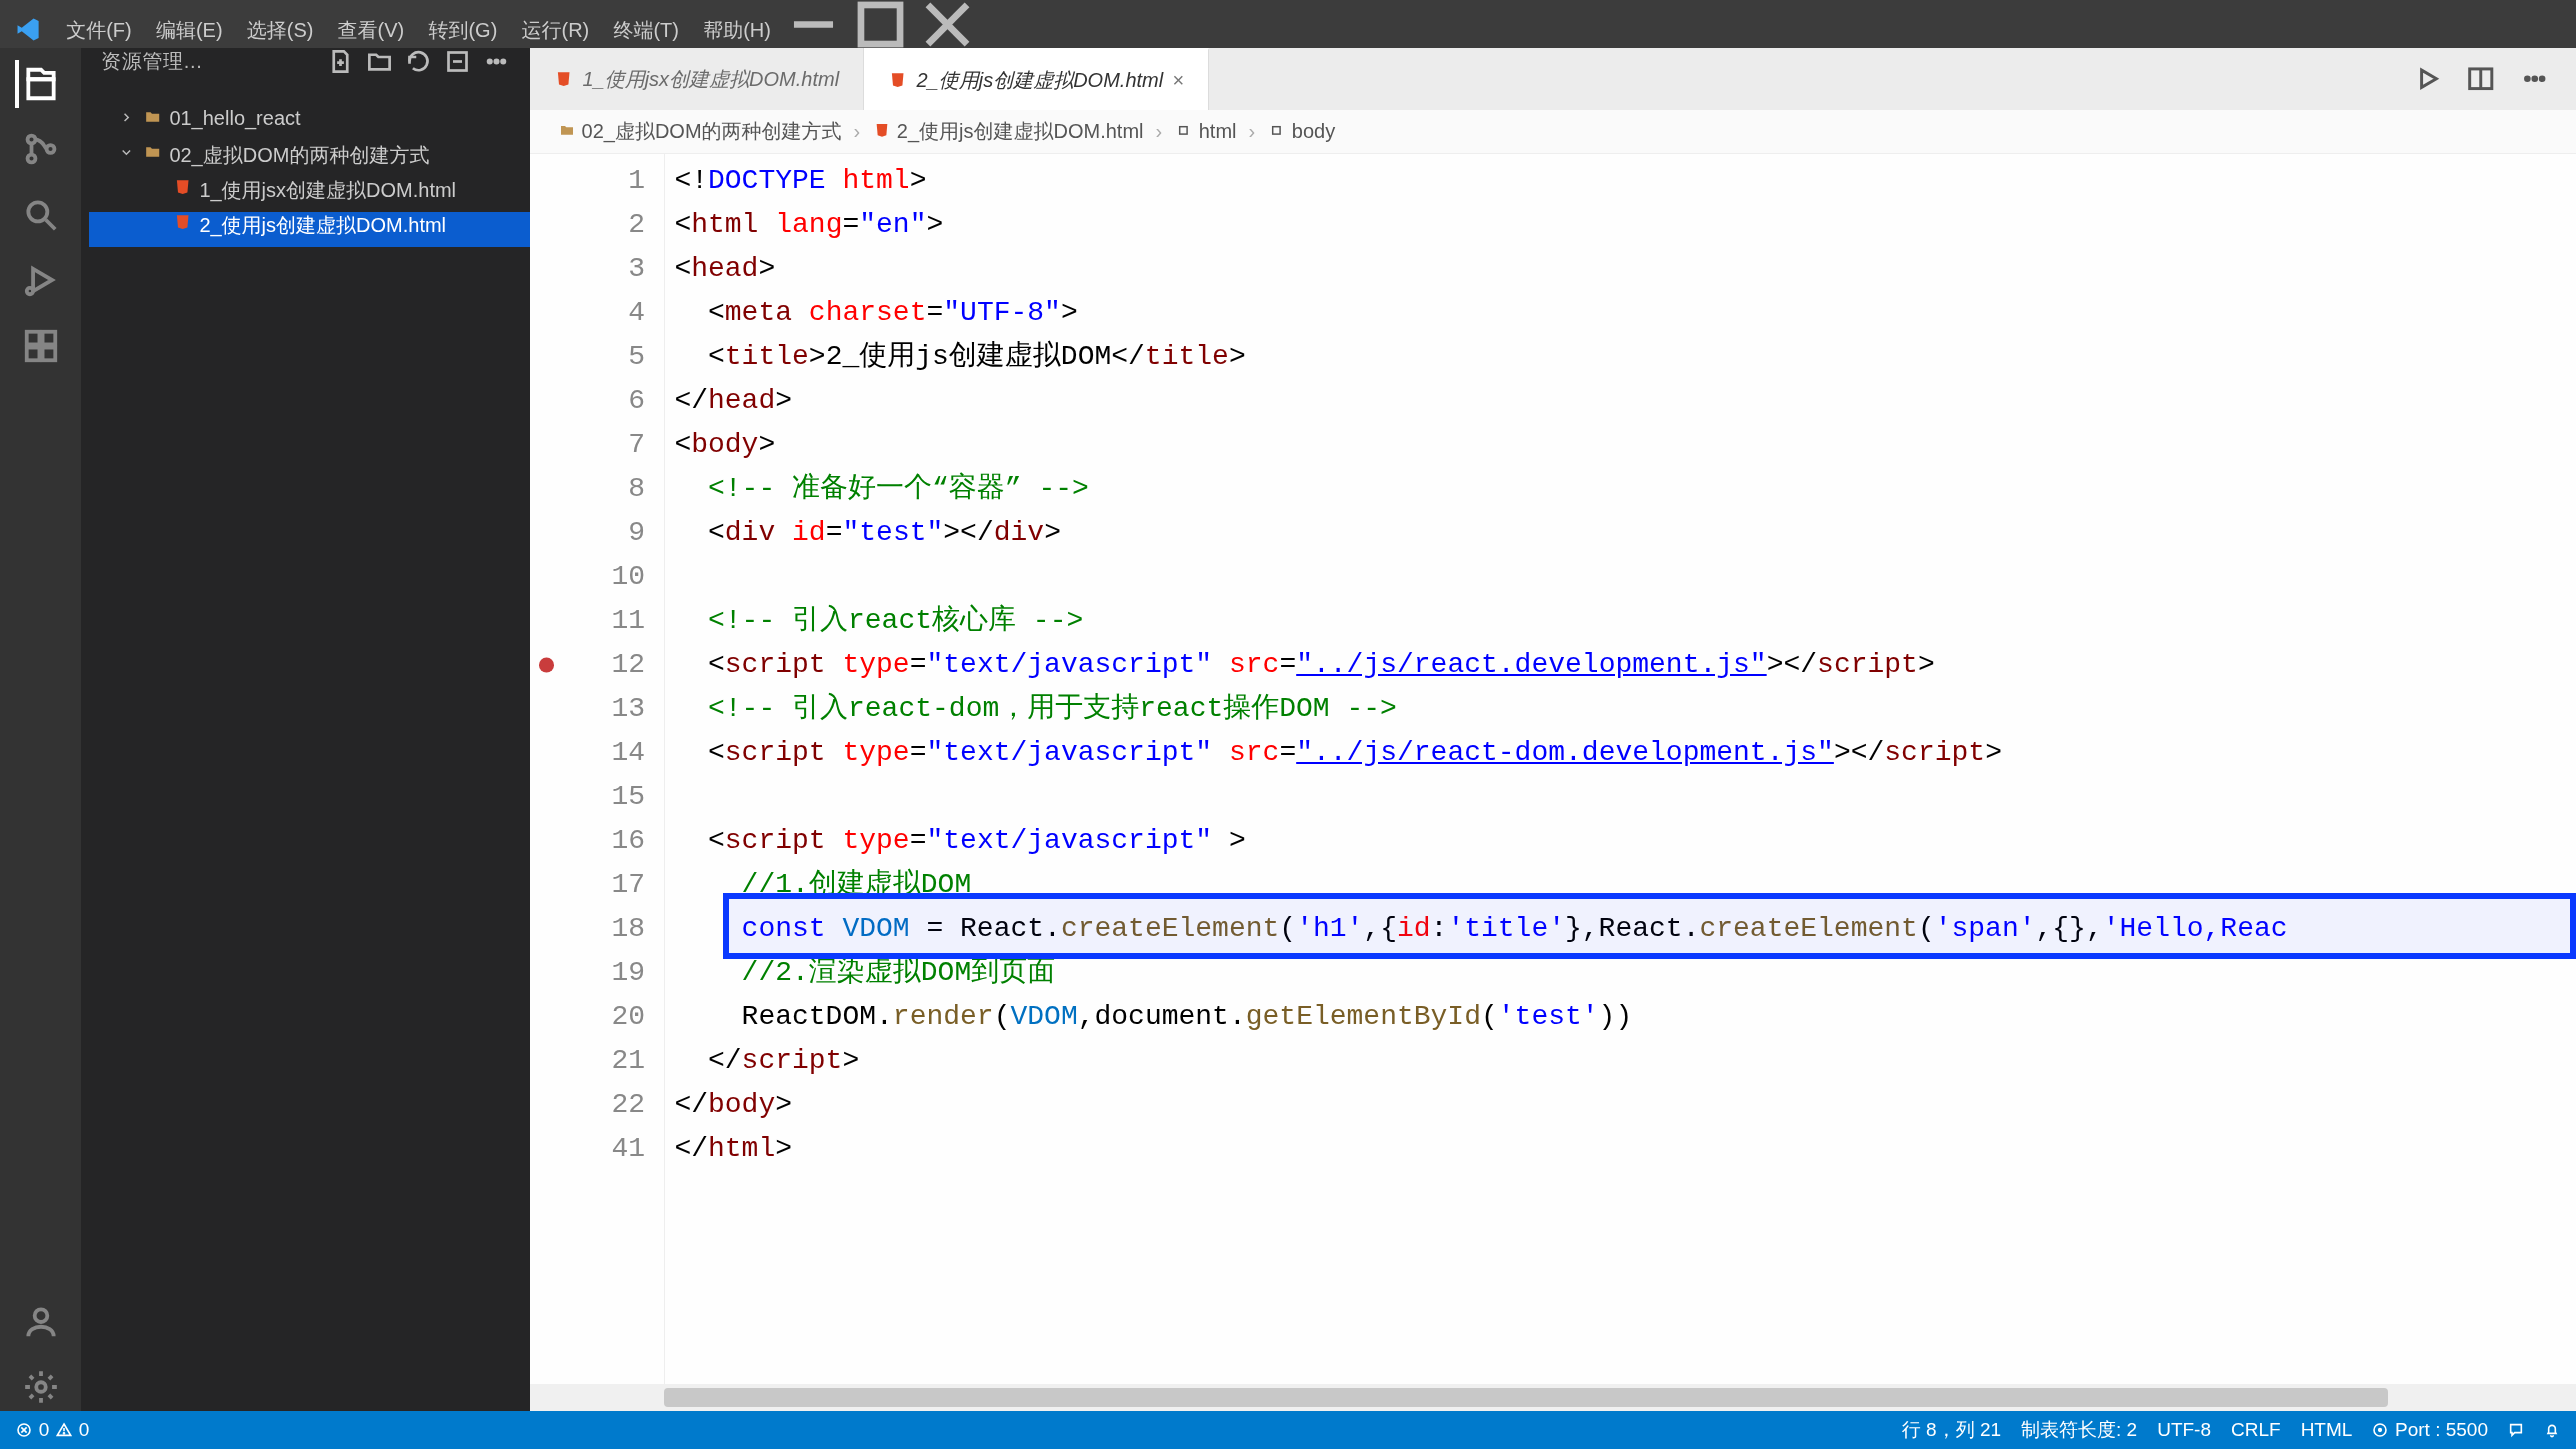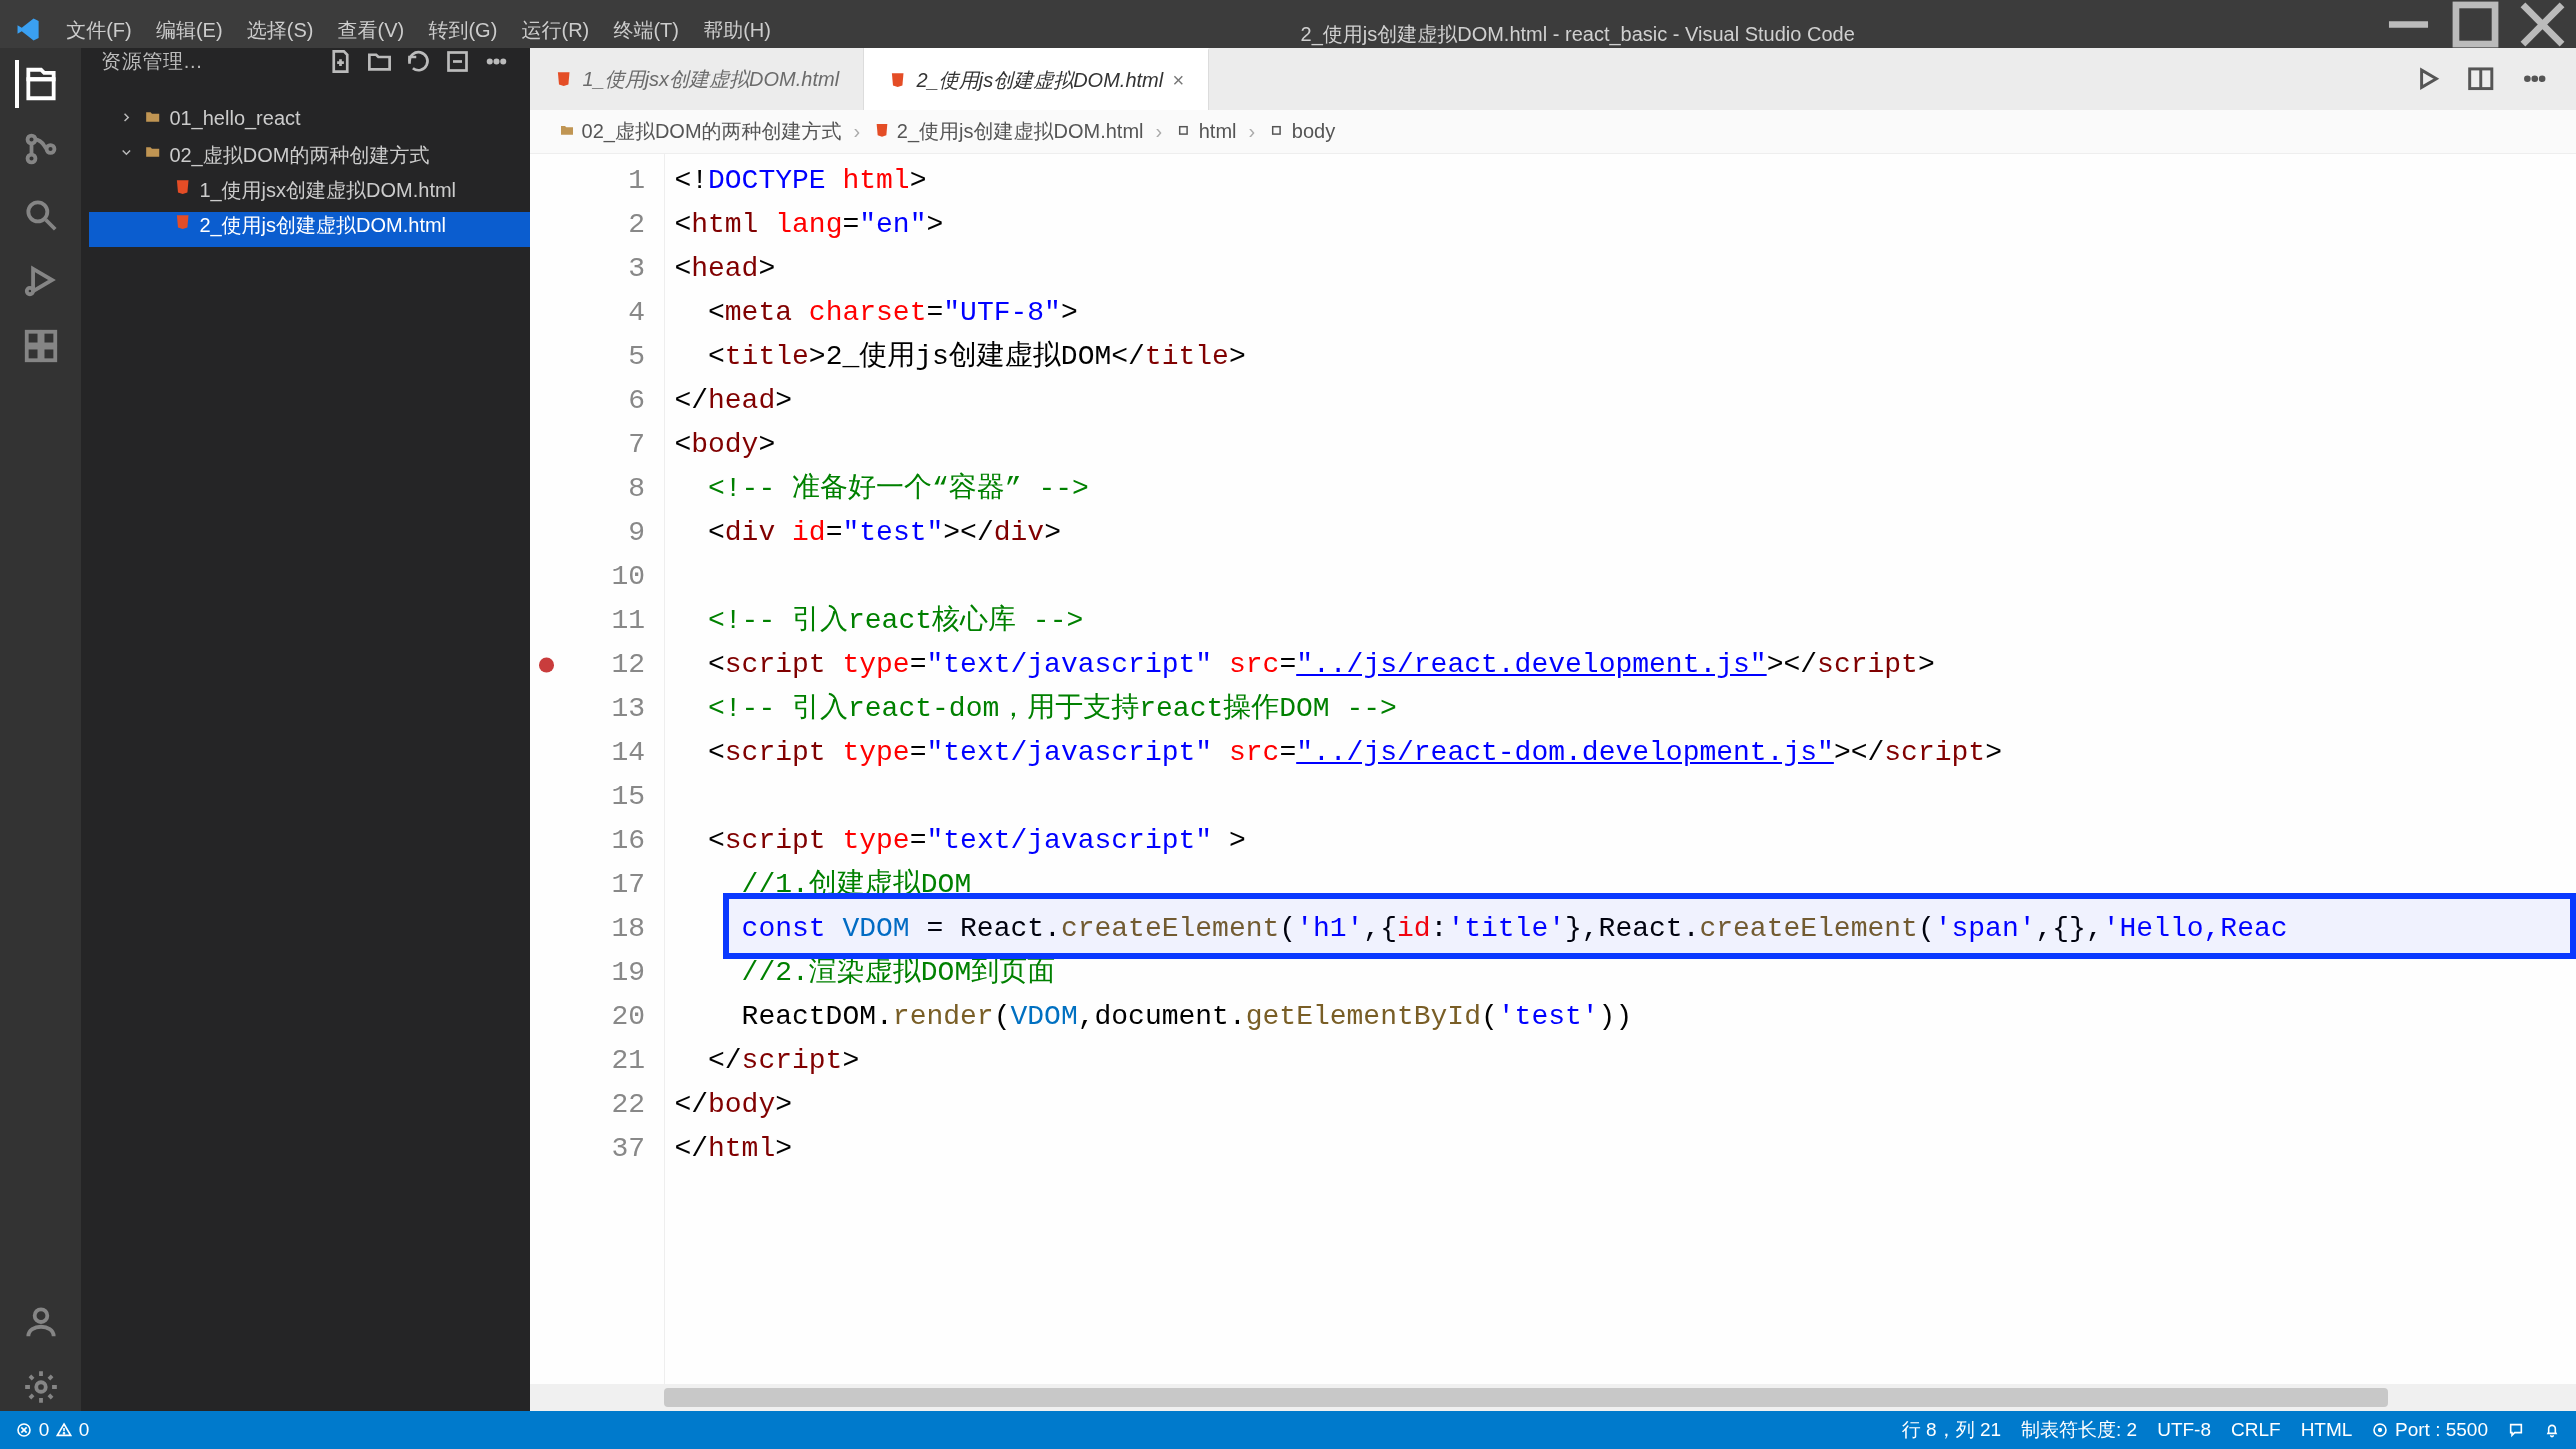--- a/index.html
+++ b/index.html
@@ -112,21 +112,20 @@
     <div class="menus">
       <span>文件(F)</span>
       <span>编辑(E)</span>
       <span>选择(S)</span>
       <span>查看(V)</span>
       <span>转到(G)</span>
       <span>运行(R)</span>
       <span>终端(T)</span>
       <span>帮助(H)</span>
     </div>
-    <div class="wtitle">2_使用js创建虚拟DOM.html - react_basic - Visual Studio Code</div>
     <div class="winbtns">
       <div>
           <svg viewBox="0 0 24 24">
             <line x1="5" y1="12" x2="19" y2="12"></line>
           </svg>
         </div>
       <div>
           <svg viewBox="0 0 24 24">
             <rect x="5" y="5" width="14" height="14"></rect>
           </svg>
@@ -355,21 +354,21 @@
             <div class="ln">13</div>
             <div class="ln">14</div>
             <div class="ln">15</div>
             <div class="ln">16</div>
             <div class="ln">17</div>
             <div class="ln">18</div>
             <div class="ln">19</div>
             <div class="ln">20</div>
             <div class="ln">21</div>
             <div class="ln">22</div>
-            <div class="ln">37</div>
+            <div class="ln">41</div>
           </div>
         <div class="code" id="code"><div class="row"><span class="txt">&lt;!</span><span class="kw">DOCTYPE</span><span class="txt"> </span><span class="attr">html</span><span class="txt">&gt;</span></div><div class="row"><span class="txt">&lt;</span><span class="tag">html</span><span class="txt"> </span><span class="attr">lang</span><span class="txt">=</span><span class="str">"en"</span><span class="txt">&gt;</span></div><div class="row"><span class="txt">&lt;</span><span class="tag">head</span><span class="txt">&gt;</span></div><div class="row"><span class="txt">  &lt;</span><span class="tag">meta</span><span class="txt"> </span><span class="attr">charset</span><span class="txt">=</span><span class="str">"UTF-8"</span><span class="txt">&gt;</span></div><div class="row"><span class="txt">  &lt;</span><span class="tag">title</span><span class="txt">&gt;2_使用js创建虚拟DOM&lt;/</span><span class="tag">title</span><span class="txt">&gt;</span></div><div class="row"><span class="txt">&lt;/</span><span class="tag">head</span><span class="txt">&gt;</span></div><div class="row"><span class="txt">&lt;</span><span class="tag">body</span><span class="txt">&gt;</span></div><div class="row"><span class="cmt">  &lt;!-- 准备好一个“容器” --&gt;</span></div><div class="row"><span class="txt">  &lt;</span><span class="tag">div</span><span class="txt"> </span><span class="attr">id</span><span class="txt">=</span><span class="str">"test"</span><span class="txt">&gt;&lt;/</span><span class="tag">div</span><span class="txt">&gt;</span></div><div class="row"><span class="txt"></span></div><div class="row"><span class="cmt">  &lt;!-- 引入react核心库 --&gt;</span></div><div class="row"><span class="txt">  &lt;</span><span class="tag">script</span><span class="txt"> </span><span class="attr">type</span><span class="txt">=</span><span class="str">"text/javascript"</span><span class="txt"> </span><span class="attr">src</span><span class="txt">=</span><span class="str und">"../js/react.development.js"</span><span class="txt">&gt;&lt;/</span><span class="tag">script</span><span class="txt">&gt;</span></div><div class="row"><span class="cmt">  &lt;!-- 引入react-dom，用于支持react操作DOM --&gt;</span></div><div class="row"><span class="txt">  &lt;</span><span class="tag">script</span><span class="txt"> </span><span class="attr">type</span><span class="txt">=</span><span class="str">"text/javascript"</span><span class="txt"> </span><span class="attr">src</span><span class="txt">=</span><span class="str und">"../js/react-dom.development.js"</span><span class="txt">&gt;&lt;/</span><span class="tag">script</span><span class="txt">&gt;</span></div><div class="row"><span class="txt"></span></div><div class="row"><span class="txt">  &lt;</span><span class="tag">script</span><span class="txt"> </span><span class="attr">type</span><span class="txt">=</span><span class="str">"text/javascript"</span><span class="txt"> &gt;</span></div><div class="row"><span class="cmt">    //1.创建虚拟DOM</span></div><div class="row" style="z-index: 1;"><span class="txt">    </span><span class="kw">const</span><span class="txt"> </span><span class="varc">VDOM</span><span class="txt"> = React.</span><span class="fn">createElement</span><span class="txt">(</span><span class="str">'h1'</span><span class="txt">,{</span><span class="attr">id</span><span class="txt">:</span><span class="str">'title'</span><span class="txt">},React.</span><span class="fn">createElement</span><span class="txt">(</span><span class="str">'span'</span><span class="txt">,{},</span><span class="str">'Hello,Reac</span><div class="hl" style="left: 58px; right: 0px; top: -14.8px; height: 66px;"></div></div><div class="row"><span class="cmt">    //2.渲染虚拟DOM到页面</span></div><div class="row"><span class="txt">    ReactDOM.</span><span class="fn">render</span><span class="txt">(</span><span class="varc">VDOM</span><span class="txt">,document.</span><span class="fn">getElementById</span><span class="txt">(</span><span class="str">'test'</span><span class="txt">))</span></div><div class="row"><span class="txt">  &lt;/</span><span class="tag">script</span><span class="txt">&gt;</span></div><div class="row"><span class="txt">&lt;/</span><span class="tag">body</span><span class="txt">&gt;</span></div><div class="row"><span class="txt">&lt;/</span><span class="tag">html</span><span class="txt">&gt;</span></div></div>
       </div>
       <div class="hscroll">
         <div class="thumb"></div>
       </div>
     </div>
   </div>
 
   <div class="status">

